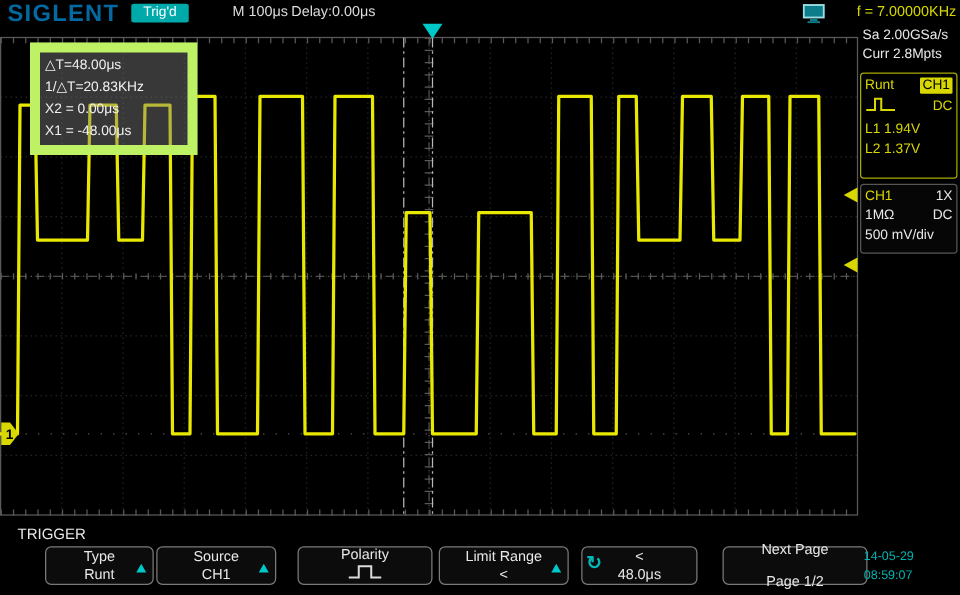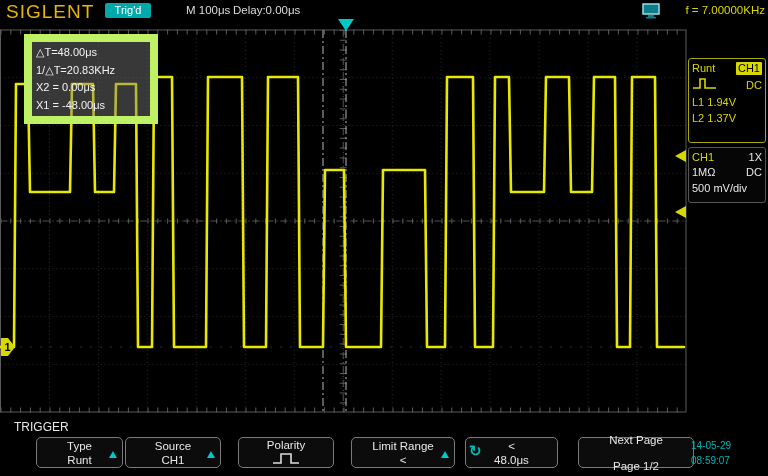--- a/index.html
+++ b/index.html
@@ -1,20 +1,20 @@
 <!DOCTYPE html>
 <html><head>
 <meta charset="utf-8">
 <style>
   html,body{margin:0;padding:0;background:#000;}
   .screen{position:relative;width:768px;height:476px;background:#000;overflow:hidden;
           font-family:"Liberation Sans",sans-serif;-webkit-font-smoothing:antialiased;}
   .abs{position:absolute;}
   
-  .brand{left:6px;top:1px;font-size:19px;font-weight:normal;color:#eab308;letter-spacing:1px;}
+  .brand{left:6px;top:1px;font-size:19px;font-weight:bold;color:#0369a1;letter-spacing:1px;}
   .trig-badge{left:105px;top:3px;width:46px;height:15px;background:#00aaaa;color:#ffffff;
               font-size:11px;line-height:15px;text-align:center;border-radius:2px;}
   .tb-text{top:4px;font-size:11.5px;color:#dcdcdc;white-space:nowrap;}
   .freq{right:3px;top:4px;font-size:11.5px;color:#d8d800;white-space:nowrap;}
   .mon-icon{left:642px;top:3px;}
   
   .meas{left:24px;top:34px;width:110px;background:rgba(125,125,125,0.45);
         border:8px solid #bef264;color:#f2f2f2;font-size:11px;line-height:17.5px;
         padding:2px 4px;white-space:nowrap;}
   
@@ -94,20 +94,24 @@
       <text x="4.5" y="351" fill="#000" font-size="11" font-weight="bold" font-family="&quot;Liberation Sans&quot;,sans-serif">1</text>
     </svg>
 
   <div class="abs meas">
     <div>△T=48.00μs</div>
     <div>1/△T=20.83KHz</div>
     <div>X2 = 0.00μs</div>
     <div>X1 = -48.00μs</div>
   </div>
 
+  <div class="abs sb acq">
+    <div>Sa 2.00GSa/s</div>
+    <div>Curr 2.8Mpts</div>
+  </div>
 
   <div class="abs sb panel runt-panel">
     <div class="row">
       <span class="yel">Runt</span>
       <span class="chip">CH1</span>
     </div>
     <div class="row">
       <span>
         <svg width="26" height="14">
             <polyline points="1,12 8,12 8,3 13,3 13,12 24,12" fill="none" stroke="#d8d800" stroke-width="1.6"></polyline>
@@ -136,21 +140,21 @@
   <div class="abs btn" style="left:36px;width:87px;">
     <div>Type</div>
     <div>Runt</div>
     <div class="up-tri"></div>
   </div>
   <div class="abs btn" style="left:125px;width:96px;text-align:right;">
     <div>Source</div>
     <div>CH1</div>
     <div class="up-tri"></div>
   </div>
-  <div class="abs btn" style="left:238px;width:96px;">
+  <div class="abs btn" style="left:238px;width:108px;">
     <div>Polarity</div>
     <div>
       <svg width="30" height="13">
           <polyline points="2,11 10,11 10,2 20,2 20,11 28,11" fill="none" stroke="#dcdcdc" stroke-width="1.6"></polyline>
         </svg>
     </div>
   </div>
   <div class="abs btn" style="left:351px;width:104px;">
     <div>Limit Range</div>
     <div>&lt;</div>

